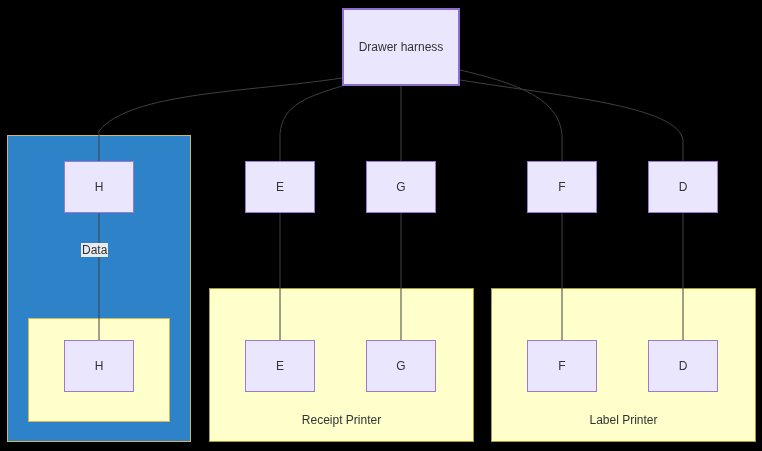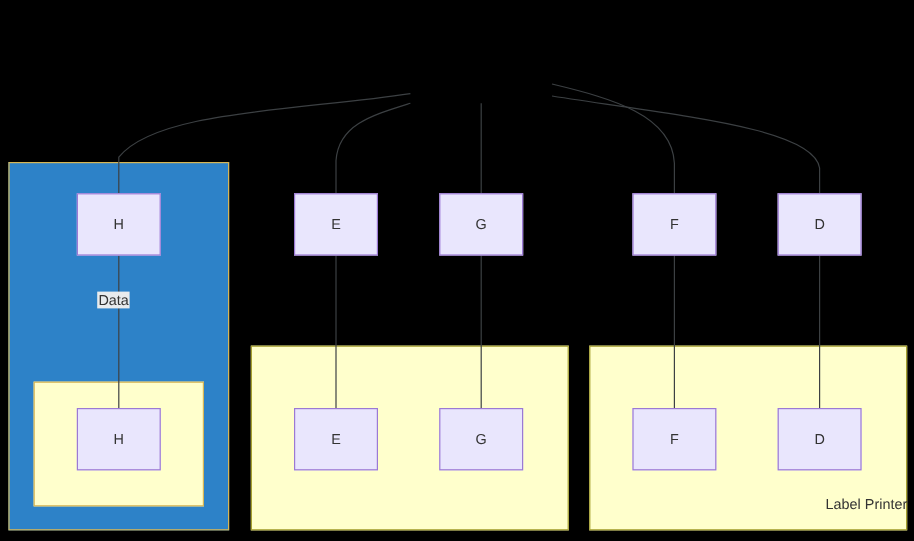--- a/index.html
+++ b/index.html
@@ -80,30 +80,32 @@
       <path d="M 460 70 C 510 82 560 96 562 136 L 562 161" fill="none" stroke="#3c4043" stroke-width="1"></path>
       <path d="M 460 80 C 560 96 678 106 683 140 L 683 161" fill="none" stroke="#3c4043" stroke-width="1"></path>
       <path d="M 99 213 L 99 340" fill="none" stroke="#3c4043" stroke-width="1"></path>
       <path d="M 280 213 L 280 340" fill="none" stroke="#3c4043" stroke-width="1"></path>
       <path d="M 401 213 L 401 340" fill="none" stroke="#3c4043" stroke-width="1"></path>
       <path d="M 562 213 L 562 340" fill="none" stroke="#3c4043" stroke-width="1"></path>
       <path d="M 683 213 L 683 340" fill="none" stroke="#3c4043" stroke-width="1"></path>
     </svg>
 
   <div id="nodes-layer" style="position: absolute; left: 0px; top: 0px; width: 762px; height: 451px; z-index: 3;">
+      <div class="node top-node" style="left: 342px; top: 8px; width: 118px; height: 78px; background: rgb(233, 230, 253); border-color: rgb(142, 110, 205);">Drawer harness</div>
       <div class="node" style="left: 64px; top: 161px; width: 70px; height: 52px;">H</div>
       <div class="node" style="left: 245px; top: 161px; width: 70px; height: 52px;">E</div>
       <div class="node" style="left: 366px; top: 161px; width: 70px; height: 52px;">G</div>
       <div class="node" style="left: 527px; top: 161px; width: 70px; height: 52px;">F</div>
       <div class="node" style="left: 648px; top: 161px; width: 70px; height: 52px;">D</div>
       <div class="node" style="left: 64px; top: 340px; width: 70px; height: 52px;">H</div>
       <div class="node" style="left: 245px; top: 340px; width: 70px; height: 52px;">E</div>
       <div class="node" style="left: 366px; top: 340px; width: 70px; height: 52px;">G</div>
       <div class="node" style="left: 527px; top: 340px; width: 70px; height: 52px;">F</div>
       <div class="node" style="left: 648px; top: 340px; width: 70px; height: 52px;">D</div>
     </div>
 
   <div id="labels-layer" style="position: absolute; left: 0px; top: 0px; width: 762px; height: 451px; z-index: 5;">
-      <div class="container-label" style="left: 491px; top: 413px; width: 265px; color: rgb(51, 51, 51); text-align: right;">Label Printer</div>
+      <div class="container-label" style="left: 209px; top: 413px; width: 265px; color: rgb(51, 51, 51);">Receipt Printer</div>
+      <div class="container-label" style="left: 491px; top: 413px; width: 265px; color: rgb(51, 51, 51);">Label Printer</div>
       <div class="edge-label zlift" style="left: 81px; top: 243px; color: rgb(51, 51, 51);">Data</div>
     </div>
 
 </div>
 
 </body></html>

